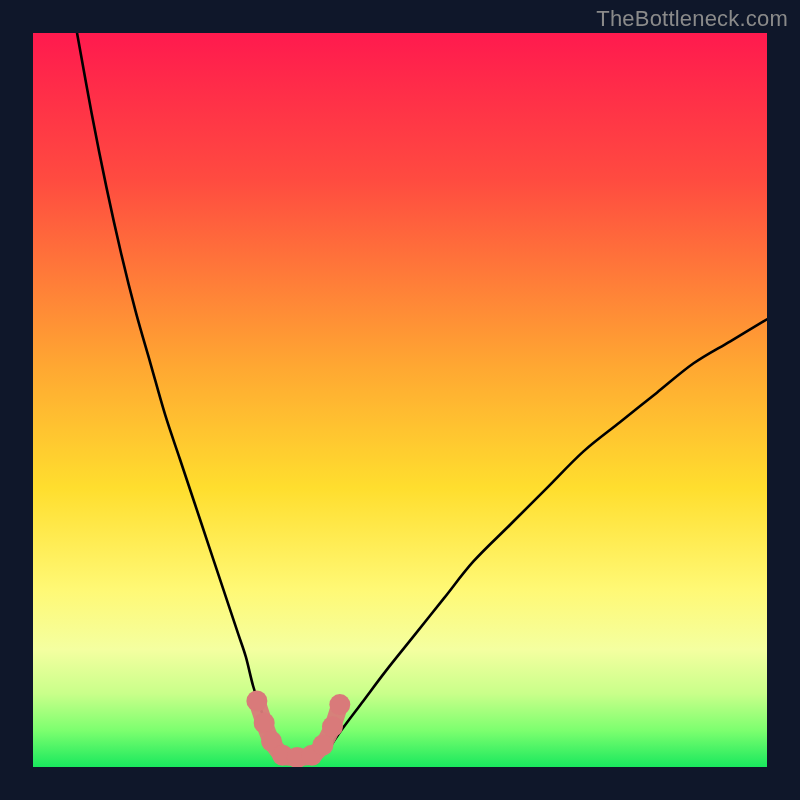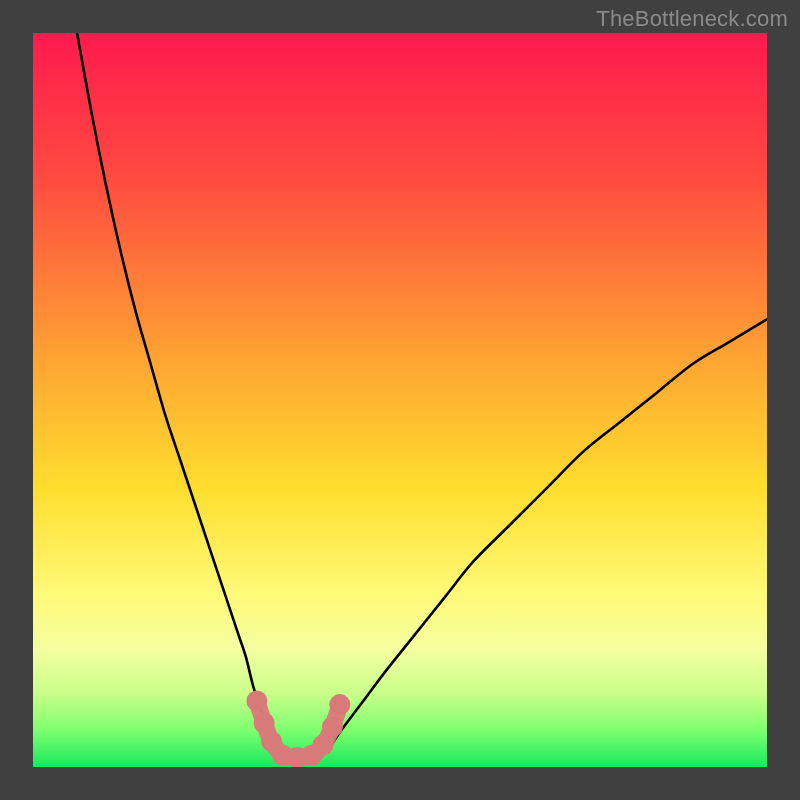--- a/index.html
+++ b/index.html
@@ -7,21 +7,21 @@
     padding: 0;
     width: 800px;
     height: 800px;
     overflow: hidden;
     background: #000;
     font-family: Arial, Helvetica, sans-serif;
   }
   .frame {
     position: absolute;
     inset: 0;
-    background: #404040;
+    background: #0f172a;
   }
   .plot {
     position: absolute;
     left: 33px;
     top: 33px;
     width: 734px;
     height: 734px;
     overflow: hidden;
   }
   .watermark {

